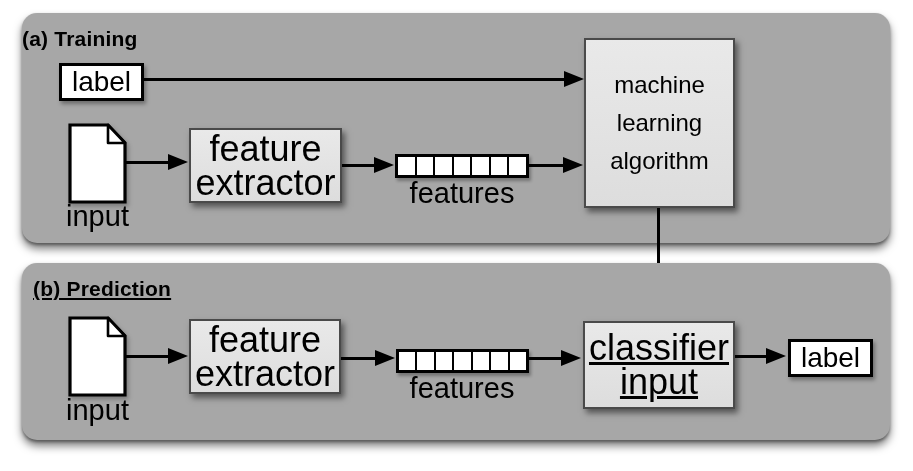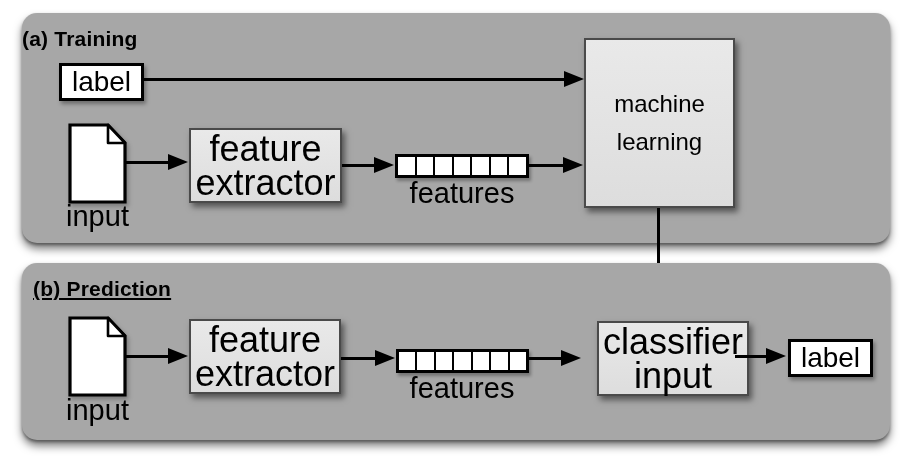--- a/index.html
+++ b/index.html
@@ -116,20 +116,21 @@
   <div class="caption" style="left:392px;top:177px;width:140px;">features</div>
 
   <div>
     <div class="aline" style="left:529px;top:164px;width:36px;height:3px;"></div>
     <div class="ahead-r" style="left:563px;top:157px;"></div>
   </div>
 
   <div class="procbox tall" style="left:584px;top:38px;width:151px;height:170px;">
     <span>machine</span>
     <span>learning</span>
+    <span>algorithm</span>
   </div>
 
   <div>
     <div class="aline" style="left:657px;top:208px;width:3px;height:90px;"></div>
     <div class="ahead-d" style="left:650px;top:298px;"></div>
   </div>
 
   <div class="panel panel-b"></div>
   <div class="panel-title" style="left:33px;top:277px;text-decoration:underline;">(b) Prediction</div>
 
@@ -163,21 +164,21 @@
       <div class="cell"></div>
       <div class="cell"></div>
     </div>
   <div class="caption" style="left:392px;top:372px;width:140px;">features</div>
 
   <div>
     <div class="aline" style="left:529px;top:357px;width:34px;height:3px;"></div>
     <div class="ahead-r" style="left:561px;top:350px;"></div>
   </div>
 
-  <div class="procbox" style="left:597px;top:321px;width:152px;height:75px;">
+  <div class="procbox" style="left:583px;top:321px;width:152px;height:88px;text-decoration:underline;">
     <span>classifier</span>
     <span>input</span>
   </div>
 
   <div>
     <div class="aline" style="left:735px;top:355px;width:33px;height:3px;"></div>
     <div class="ahead-r" style="left:766px;top:348px;"></div>
   </div>
 
   <div class="label-box" style="left:788px;top:339px;width:85px;height:38px;">

